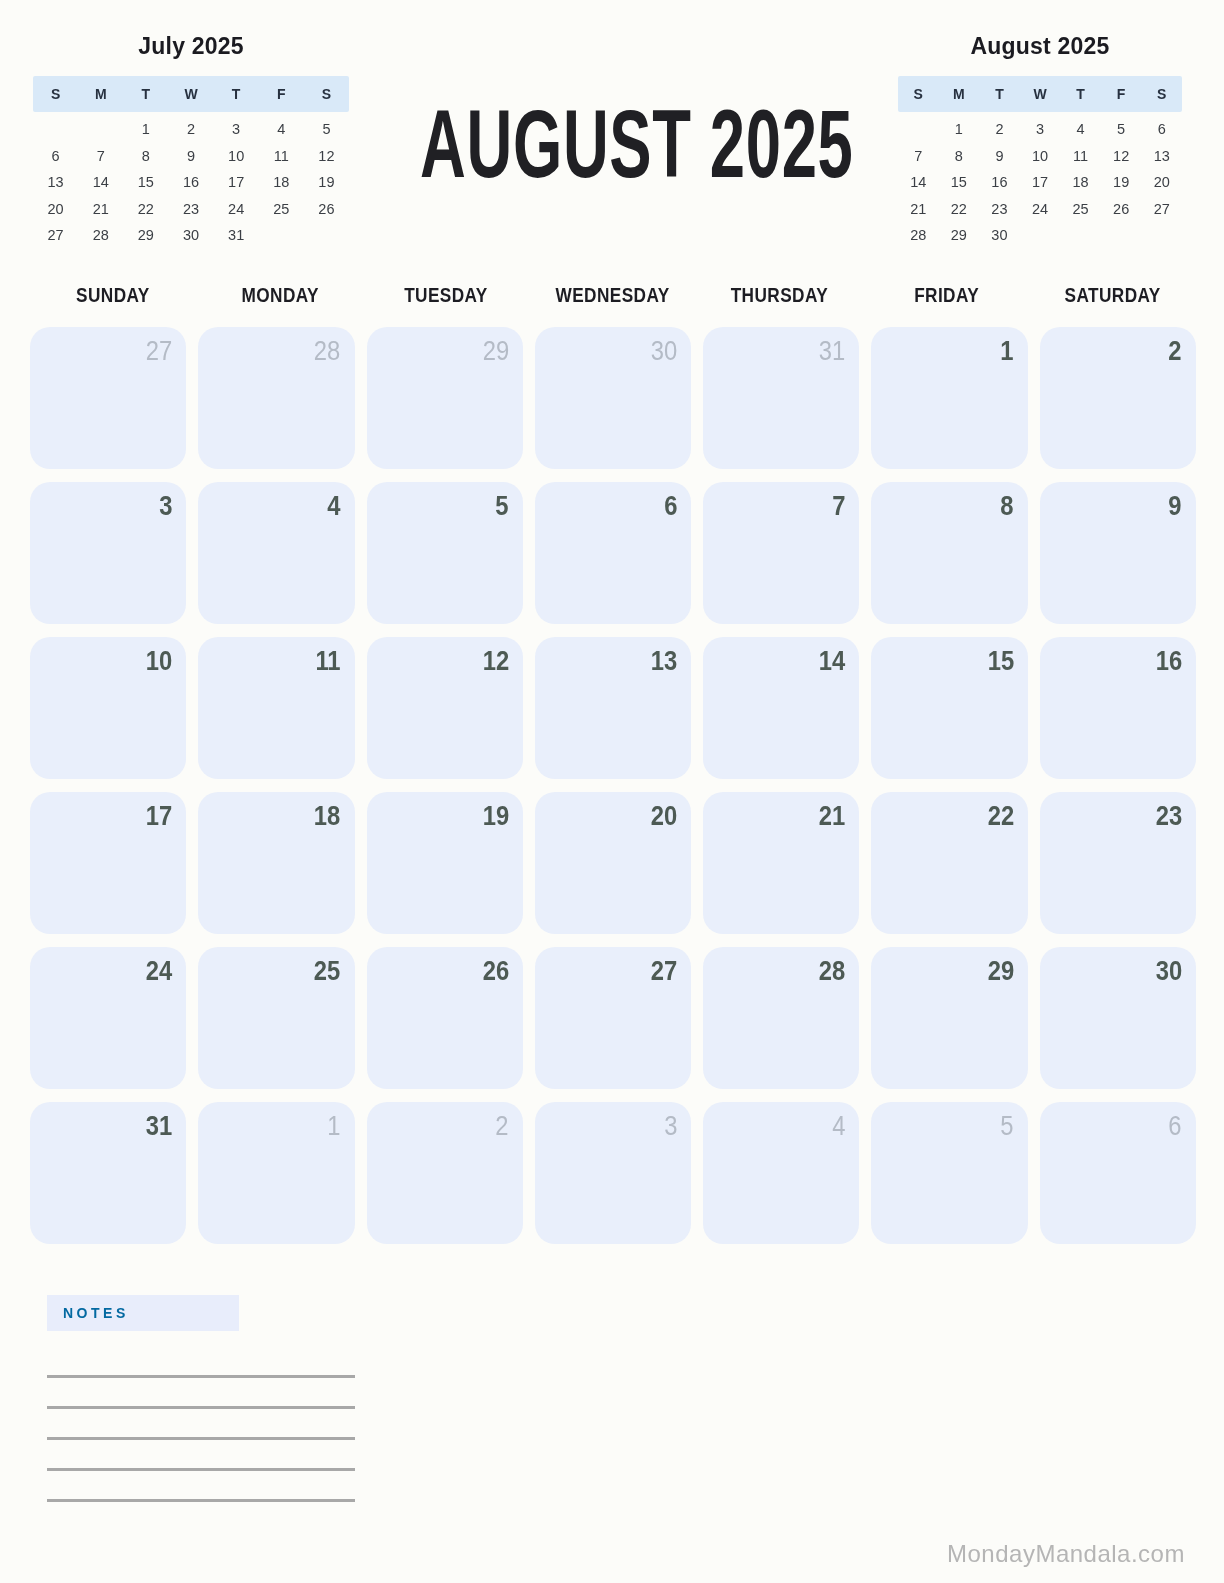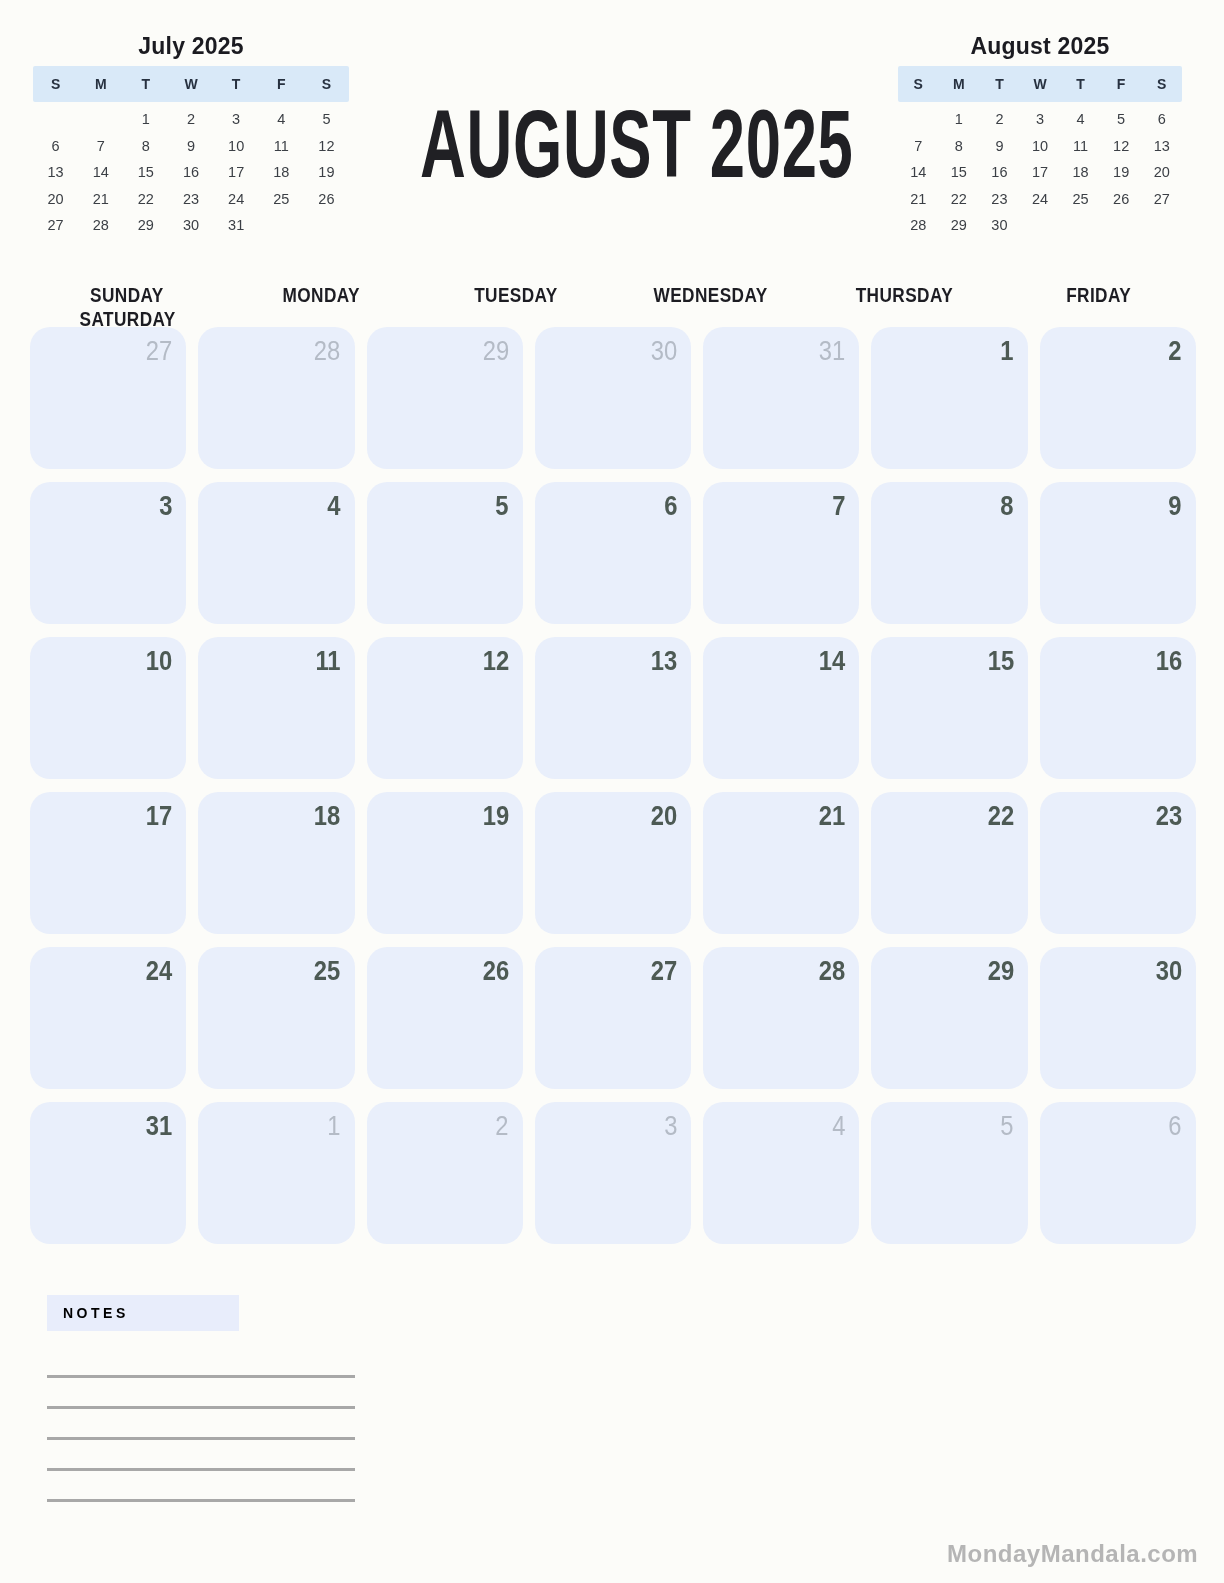--- a/index.html
+++ b/index.html
@@ -16,54 +16,54 @@
   }
   *{margin:0;padding:0;box-sizing:border-box;}
   html,body{background:var(--page-bg);}
   body{font-family:"Liberation Sans", sans-serif;}
   .page{position:relative;width:1224px;height:1583px;background:var(--page-bg);overflow:hidden;}
 
   
   .mini-cal{position:absolute;top:30px;}
   .mini-july{left:33px;width:316px;}
   .mini-sept{left:898px;width:284px;}
-  .mini-title{text-align:center;font-size:23px;font-weight:700;color:var(--heading);letter-spacing:0.2px;height:32px;line-height:32px;margin-bottom:4px;}
+  .mini-title{text-align:center;font-size:23px;font-weight:700;color:var(--heading);letter-spacing:0.2px;height:32px;line-height:32px;margin-bottom:14px;}
   .mini-head{display:grid;grid-template-columns:repeat(7,1fr);background:var(--mini-header-bg);height:36px;align-items:center;border-radius:2px;}
   .mini-head span{text-align:center;font-size:14px;font-weight:700;color:#273140;}
   .mini-days{display:grid;grid-template-columns:repeat(7,1fr);grid-auto-rows:26.5px;align-items:center;margin-top:4px;}
   .mini-days span{text-align:center;font-size:14.5px;font-weight:500;color:var(--mini-day);}
 
   
   .main-title{position:absolute;top:96px;left:330px;width:530px;text-align:center;
     font-size:96px;line-height:1;font-weight:800;color:#202024;letter-spacing:1px;
     transform:scaleX(0.66);transform-origin:50% 50%;white-space:nowrap;}
 
   
-  .weekday-row{position:absolute;top:283px;left:30px;width:1166px;display:grid;grid-template-columns:repeat(6,1fr);text-decoration:underline;}
+  .weekday-row{position:absolute;top:283px;left:30px;width:1166px;display:grid;grid-template-columns:repeat(7,1fr);text-decoration:underline;}
   .weekday-row .wd{text-align:center;}
   .weekday-row .wd span{display:inline-block;font-size:21px;font-weight:700;color:#1d1d23;letter-spacing:0.5px;transform:scaleX(0.82);transform-origin:50% 50%;white-space:nowrap;}
 
   
   .main-grid{position:absolute;top:327px;left:30px;width:1166px;display:grid;grid-template-columns:repeat(7,1fr);grid-auto-rows:142px;column-gap:12px;row-gap:13px;}
   .cell{position:relative;background:var(--cell-bg);border-radius:20px;}
   .cell .num{position:absolute;top:8px;right:14px;font-size:28px;font-weight:600;color:var(--day-number);transform:scaleX(0.85);transform-origin:100% 0;}
   .cell.muted .num{color:var(--muted-day-number);font-weight:400;}
 
   
   .note-section{position:absolute;top:1295px;}
   .sec-0{left:47px;width:308px;}
   .sec-1{left:468px;width:306px;}
   .sec-2{left:880px;width:306px;}
   .chip{width:192px;height:36px;background:var(--chip-bg);display:flex;align-items:center;padding-left:16px;}
-  .chip span{font-size:14px;font-weight:700;letter-spacing:3.5px;color:#000000;white-space:nowrap;}
+  .chip span{font-size:14px;font-weight:700;letter-spacing:3.5px;color:#0369a1;white-space:nowrap;}
   .lines{margin-top:44px;}
   .line{height:2.5px;background:var(--line);margin-bottom:28.5px;}
 
   
-  .footer{position:absolute;top:1540px;left:947px;font-size:24px;font-weight:700;color:var(--footer-text);letter-spacing:0.5px;}
+  .footer{position:absolute;top:1540px;left:947px;font-size:24px;font-weight:400;color:var(--footer-text);letter-spacing:0.5px;}
 </style>
 </head>
 <body>
 
 <div class="page">
 
   <div class="mini-cal mini-july">
     <div class="mini-title">July 2025</div>
     <div class="mini-head">
         <span>S</span>

